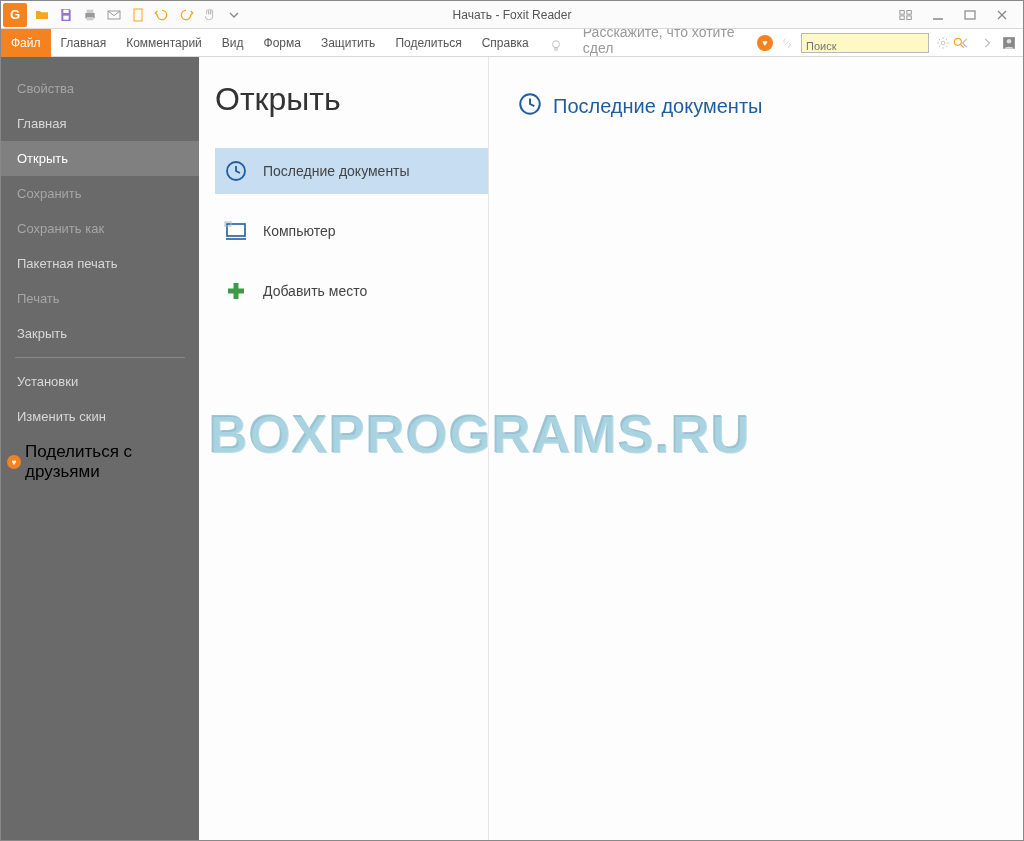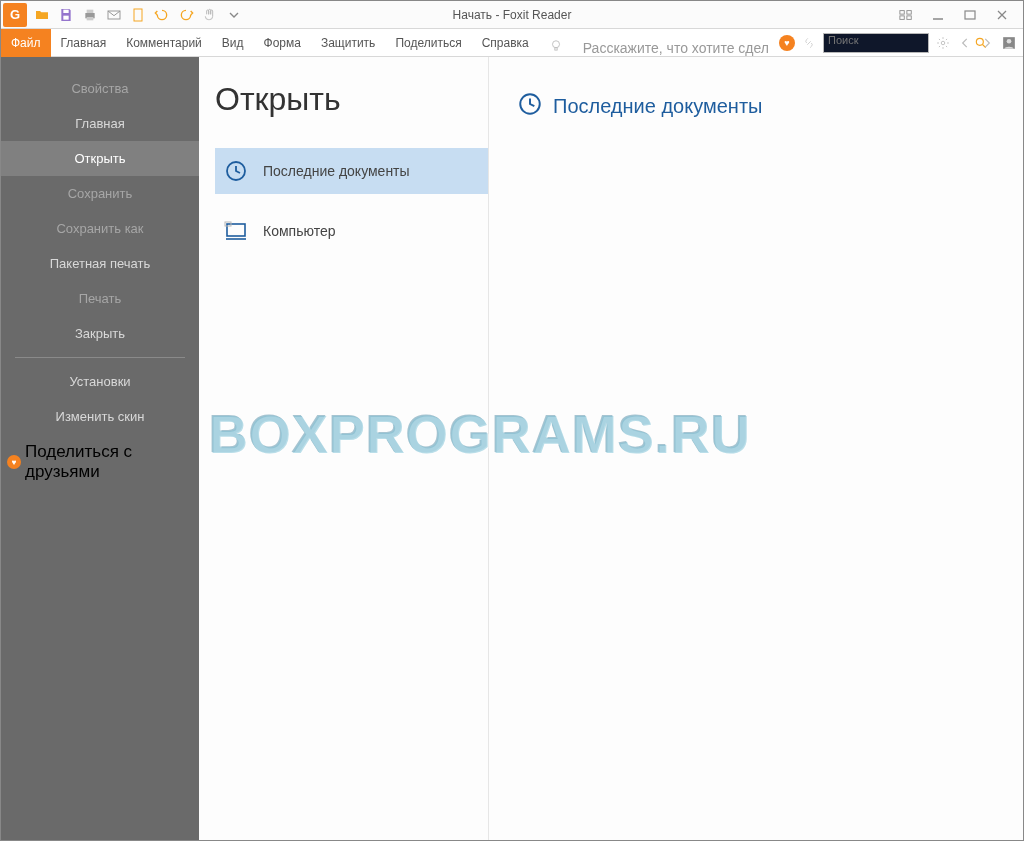--- a/index.html
+++ b/index.html
@@ -18,32 +18,32 @@
   .win-controls .win-btn svg { width:14px; height:12px; }
 
   
   .ribbon { height: 28px; background:#fff; border-bottom:1px solid #d8d8d8; display:flex; align-items:stretch; }
   .ribbon .tab { padding:14px 10px; font-size:12px; color:#555; display:flex; align-items:center; cursor:pointer; white-space:nowrap; }
   .ribbon .tab.active { background:#f58220; color:#fff; }
   .ribbon .tellme { display:flex; align-items:flex-end; margin-left:10px; color:#999; font-size:14px; gap:20px; }
   .ribbon .tellme .bulb-icon { color:#bbb; }
   .ribbon .tb-right { margin-left:auto; display:flex; align-items:center; gap:6px; padding-right:6px; }
   .ribbon .heart-circle { width:16px; height:16px; border-radius:50%; background:#f58220; display:flex; align-items:center; justify-content:center; color:#fff; font-size:9px; }
-  .search-box { display:flex; align-items:flex-start; border:1px solid #b8b8b8; height:20px; width:106px; background:#0f172a; }
+  .search-box { display:flex; align-items:flex-end; border:1px solid #b8b8b8; height:20px; width:128px; background:#fef9c3; }
   .search-box input { border:none; outline:none; font-size:11px; color:#888; flex:1; padding:0 4px; background:transparent; }
   .search-box .mag { width:18px; height:18px; display:flex; align-items:center; justify-content:center; }
   .tb-ico { width:16px; height:16px; display:flex; align-items:center; justify-content:center; color:#999; cursor:pointer; }
   .tb-ico svg { width:14px; height:14px; }
 
   
   .body-area { flex:1; display:flex; overflow:hidden; }
 
   
   .sidebar { width:198px; background:#6a6a6a; color:#d8d8d8; display:flex; flex-direction:column; padding-top:14px; font-size:13px; }
-  .sidebar .sb-item { padding:10px 16px; cursor:pointer; color:#d8d8d8;text-align:center; }
+  .sidebar .sb-item { padding:10px 16px; cursor:pointer; color:#d8d8d8; }
   .sidebar .sb-item.disabled { color:#a6a6a6; cursor:default; }
   .sidebar .sb-item.selected { background:#808080; color:#fff; }
   .sidebar .divider { height:1px; background:#8a8a8a; margin:6px 14px; }
   .sidebar .share-row { display:flex; align-items:center; padding:8px 6px; cursor:pointer; gap:4px; }
   .sidebar .share-row .heart-circle2 { width:14px; height:14px; border-radius:50%; background:#f58220; display:flex; align-items:center; justify-content:center; color:#fff; font-size:8px; flex-shrink:0; }
   .sidebar .share-row span.lbl { font-size:17px; color:#000000; }
 
   
   .main-panel { flex:1; display:flex; background:#fdfdfd; position:relative; }
   .col-left { width:290px; padding:24px 0 0 16px; border-right:1px solid #e6e6e6; }
@@ -245,20 +245,29 @@
           <span class="opt-icon">
             <svg viewBox="0 0 24 24">
                 <rect x="3" y="5" width="18" height="12" fill="none" stroke="#1e5d9e" stroke-width="1.6"></rect>
                 <line x1="2" y1="20" x2="22" y2="20" stroke="#1e5d9e" stroke-width="1.6"></line>
                 <rect x="1" y="3" width="6" height="4" fill="none" stroke="#b8b8b8" stroke-width="1"></rect>
               </svg>
           </span>
           <span>Компьютер</span>
         </div>
 
+        <div class="option">
+          <span class="opt-icon">
+            <svg viewBox="0 0 24 24">
+                <line x1="12" y1="4" x2="12" y2="20" stroke="#3d9b46" stroke-width="5"></line>
+                <line x1="4" y1="12" x2="20" y2="12" stroke="#3d9b46" stroke-width="5"></line>
+              </svg>
+          </span>
+          <span>Добавить место</span>
+        </div>
       </div>
 
       <div class="col-right">
         <div class="rd-head">
           <span class="clock-icon">
             <svg viewBox="0 0 24 24">
                 <circle cx="12" cy="12" r="9" fill="none" stroke="#1e5d9e" stroke-width="1.8"></circle>
                 <path d="M12 7v5l4 2" fill="none" stroke="#1e5d9e" stroke-width="1.8"></path>
               </svg>
           </span>

